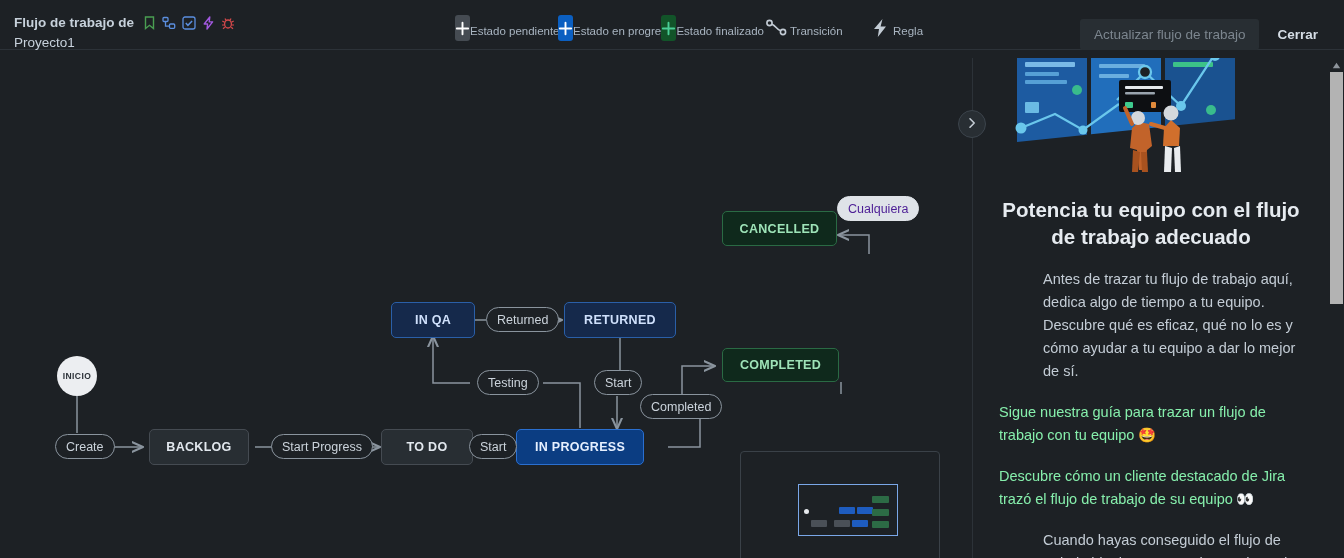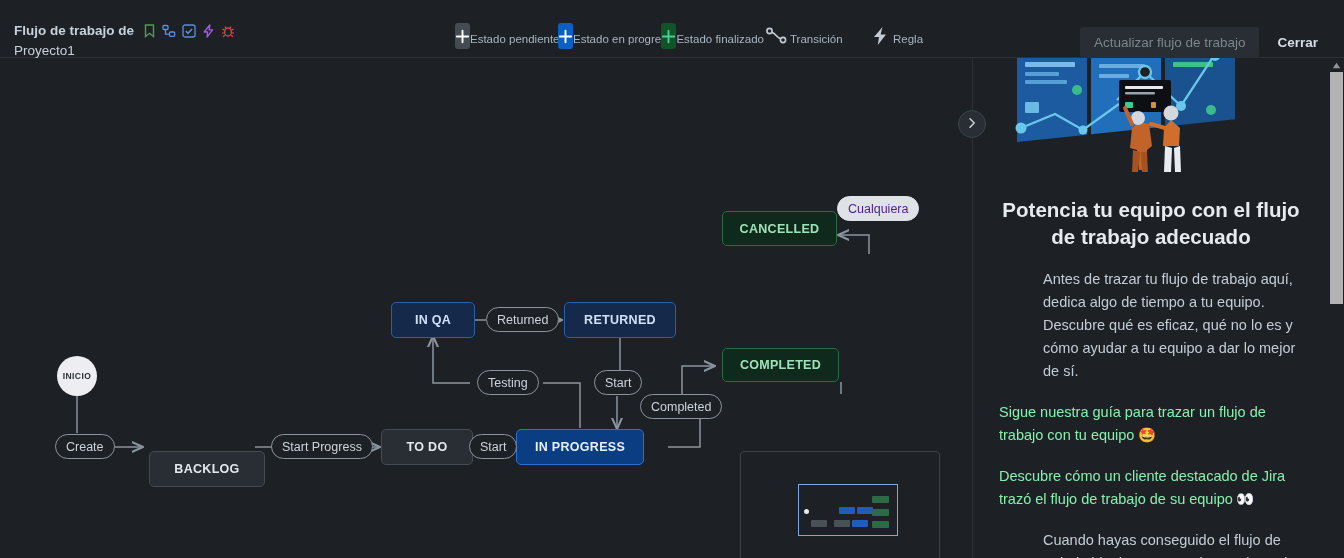--- a/index.html
+++ b/index.html
@@ -6,21 +6,21 @@
   html, body {
     width: 1344px; height: 558px;
     background: #1d2125;
     font-family: "Liberation Sans", sans-serif;
     overflow: hidden;
   }
   #app { position: relative; width: 1344px; height: 558px; background: #1d2125; }
 
   
   .topbar {
-    position: absolute; left: 0; top: 16px; width: 1344px; height: 42px;
+    position: absolute; left: 0; top: 8px; width: 1344px; height: 42px;
     background: #1d2125;
     border-bottom: 1px solid #2c3238;
   }
   .title-block { position: absolute; left: 14px; top: 6px; width: 330px; }
   .title-line1 {
     display: flex; align-items: center; gap: 6px;
     font-size: 13.5px; font-weight: bold; color: #c7d1db; line-height: 18px;
   }
   .title-line2 { font-size: 13.5px; color: #c7d1db; line-height: 19px; margin-top: 1px; }
   .type-icons { display: inline-flex; align-items: center; gap: 6px; margin-left: 3px; }
@@ -309,21 +309,21 @@
         <path d="M682 336 L682 308 L715 308" marker-end="url(#ah)"></path>
 
         <path d="M841 324 L841 336"></path>
 
         <path d="M869 196 L869 177 L838 177" marker-end="url(#ah)"></path>
       </g>
     </svg>
 
     <div class="start-circle" style="left:57px; top:298px;">INICIO</div>
 
-    <div class="node grey" style="left:149px; top:393px; width:116px; height:36px;">BACKLOG</div>
+    <div class="node grey" style="left:149px; top:371px; width:100px; height:36px;">BACKLOG</div>
     <div class="node grey" style="left:381px; top:371px; width:92px;  height:36px;">TO DO</div>
     <div class="node blue" style="left:516px; top:371px; width:128px; height:36px;">IN PROGRESS</div>
     <div class="node navy" style="left:391px; top:244px; width:84px;  height:36px;">IN QA</div>
     <div class="node navy" style="left:564px; top:244px; width:112px; height:36px;">RETURNED</div>
     <div class="node green" style="left:722px; top:290px; width:117px; height:34px;">COMPLETED</div>
     <div class="node green" style="left:722px; top:153px; width:115px; height:35px;">CANCELLED</div>
 
     <div class="pill" style="left:55px;  top:376px;">Create</div>
     <div class="pill" style="left:271px; top:376px;">Start Progress</div>
     <div class="pill" style="left:469px; top:376px;">Start</div>

